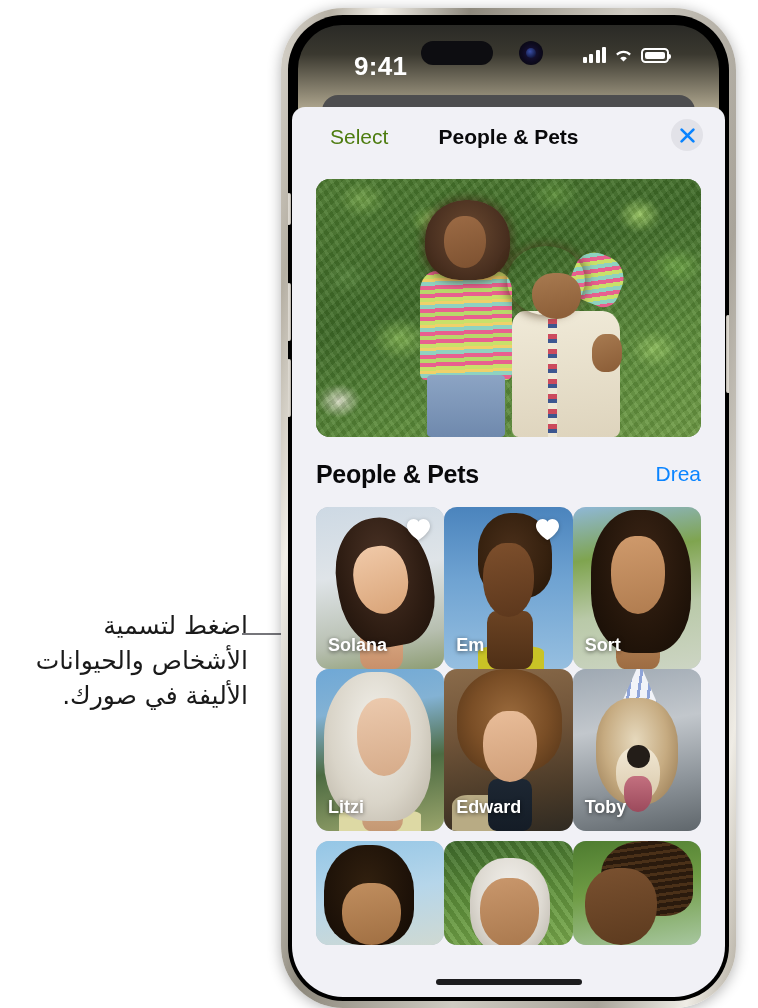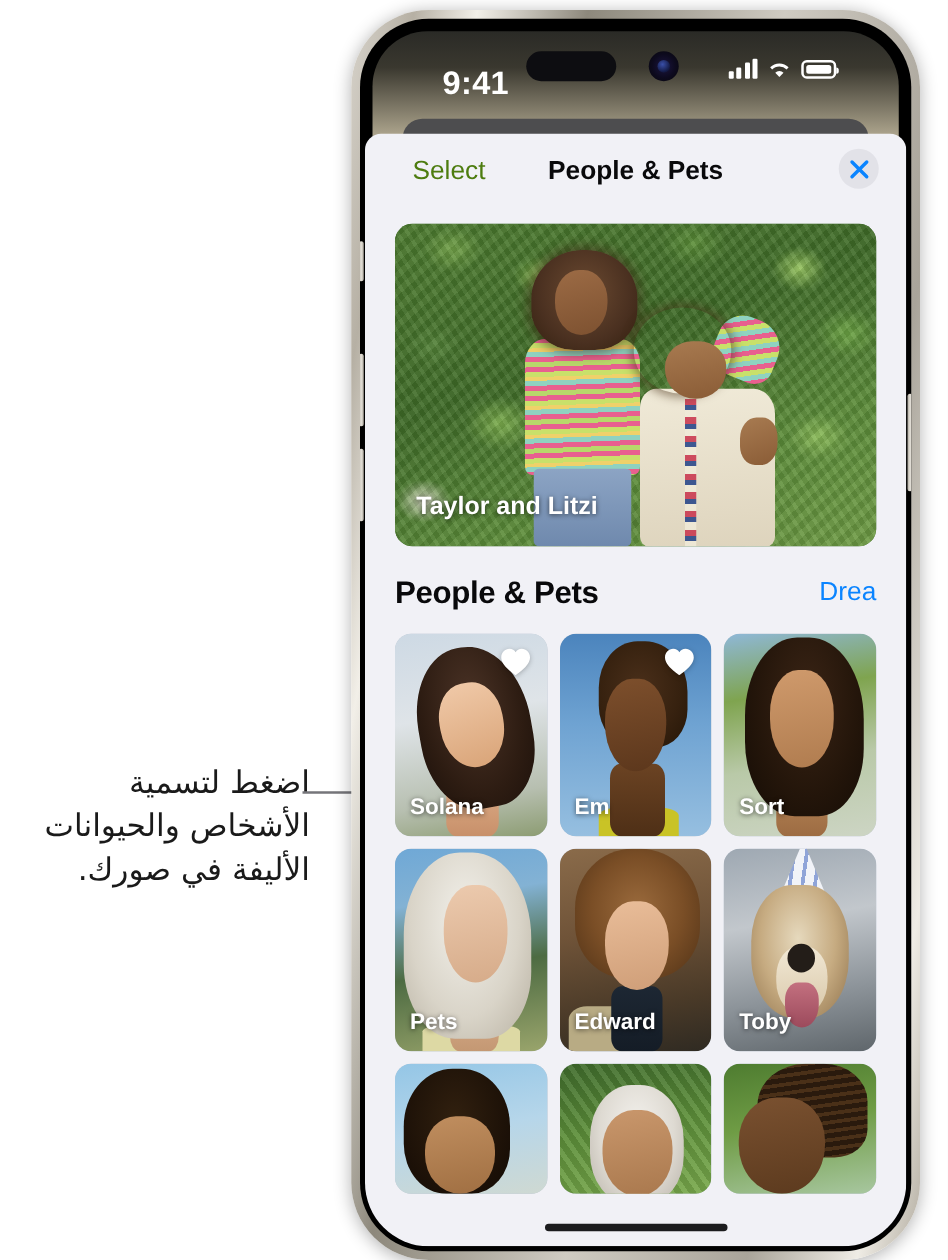--- a/index.html
+++ b/index.html
@@ -293,21 +293,20 @@
     z-index: 5;
   }
 
   
   .sec-pp { padding: 0 24px; margin-top: 14px; }
 
   .grid {
     margin: 10px 24px 0 24px;
     display: grid;
     grid-template-columns: repeat(3, 1fr);
-    gap: 10px;
   }
   .tile {
     position: relative;
     height: 162px;
     border-radius: 13px;
     overflow: hidden;
     background: #b9c4d0;
   }
   .tile .name {
     position: absolute; left: 12px; bottom: 13px;
@@ -501,21 +500,20 @@
               <span class="hair"></span>
                 <span class="face"></span>
             </div>
             <div class="kid-b">
               <span class="shirt"></span>
                 <span class="arm"></span>
               <span class="hair"></span>
                 <span class="face"></span>
                 <span class="hand"></span>
             </div>
-            <div class="group-label">Taylor and Litzi</div>
           </div>
 
           <div class="sec-pp">
             <div class="sec-title-row">
               <span class="sec-title">People &amp; Pets</span>
               <span class="sec-action">Drea</span>
             </div>
           </div>
 
           <div class="grid" id="tile-grid">
@@ -533,21 +531,21 @@
                   </svg></span>
                 <span class="name">Em</span>
               </div>
               <div class="tile t-drea"><span class="p-bg"></span><span class="extra"></span><span class="p-neck"></span><span class="p-hair"></span><span class="p-face"></span><span class="name">Sort</span></div>
               <div class="tile t-erica">
                 <span class="p-bg"></span>
                 <span class="extra"></span>
                 <span class="p-neck"></span>
                 <span class="p-hair"></span>
                 <span class="p-face"></span>
-                <span class="name">Pets</span>
+                <span class="name">Litzi</span>
               </div>
               <div class="tile t-edward">
                 <span class="p-bg"></span>
                 <span class="extra"></span>
                 <span class="p-neck"></span>
                 <span class="p-hair"></span>
                 <span class="p-face"></span>
                 <span class="name">Edward</span>
               </div>
               <div class="tile t-toby">

